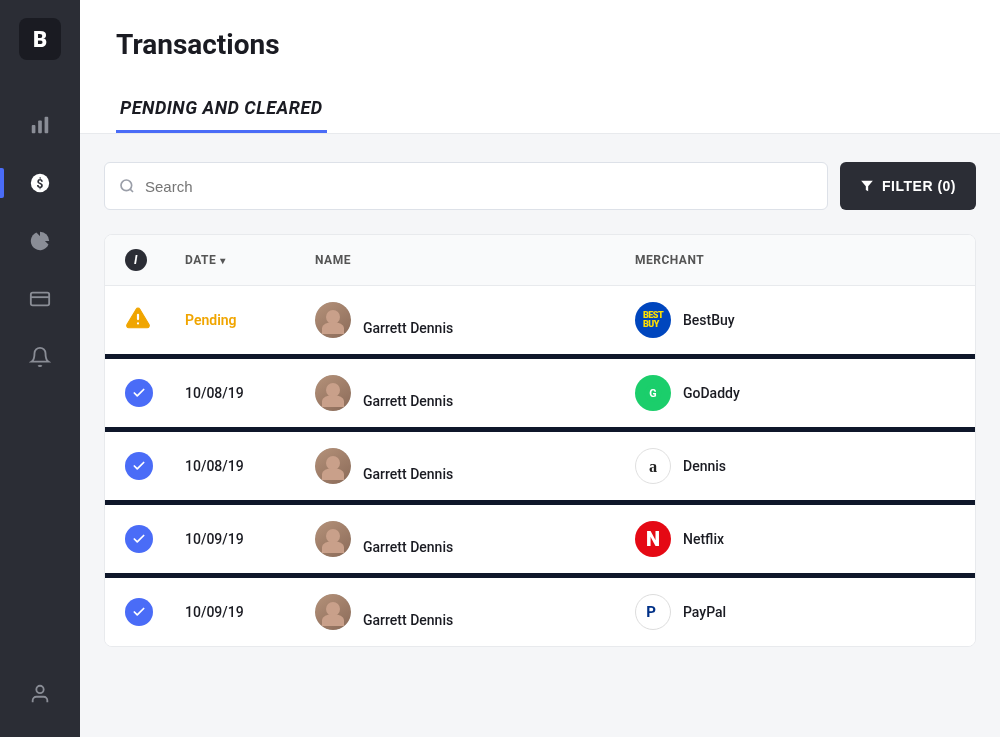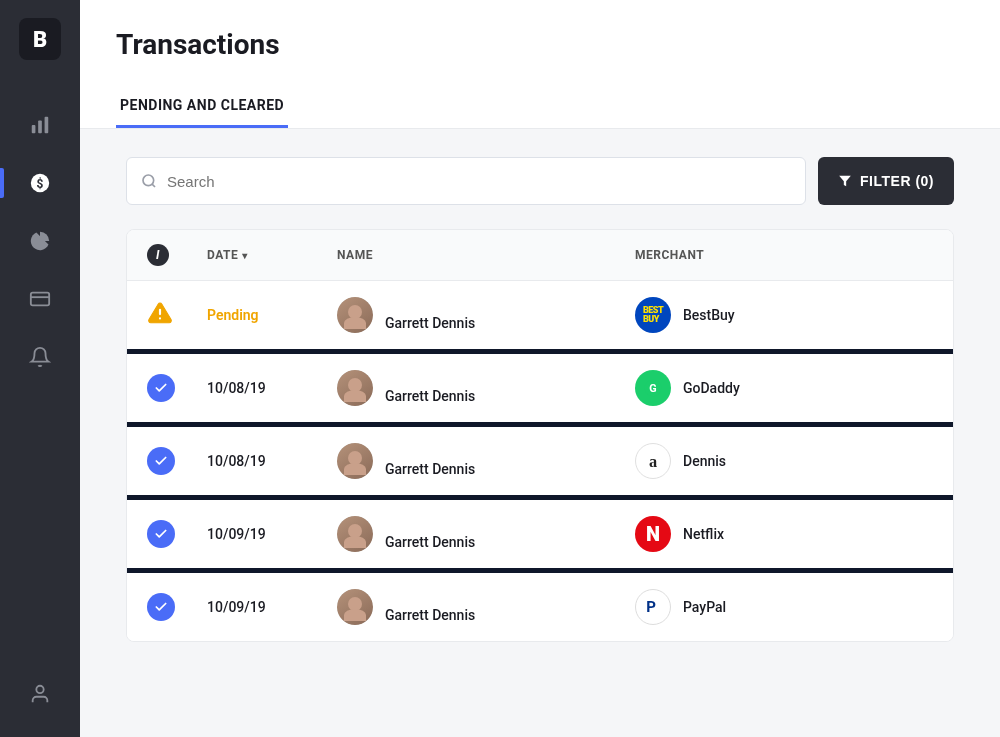--- a/index.html
+++ b/index.html
@@ -99,36 +99,37 @@
       color: #1a1b22;
       margin-bottom: 24px;
     }
     .tabs {
       display: flex;
       gap: 0;
     }
     .tab {
       padding: 12px 4px;
       margin-right: 28px;
-      font-size: 14px;
+      font-size: 18px;
       font-weight: 700;
       cursor: pointer;
       color: #9a9ea8;
       border-bottom: 3px solid transparent;
       letter-spacing: 0.5px;
+      font-style: italic;
     }
     .tab.active {
       color: #1a1b22;
       border-bottom: 3px solid #4a6cf7;
     }
 
     
     .content {
       flex: 1;
-      padding: 28px 46px;
+      padding: 28px 24px;
       overflow-y: auto;
       background: #f5f6f8;
     }
 
     
     .search-filter-row {
       display: flex;
       gap: 12px;
       margin-bottom: 24px;
     }

